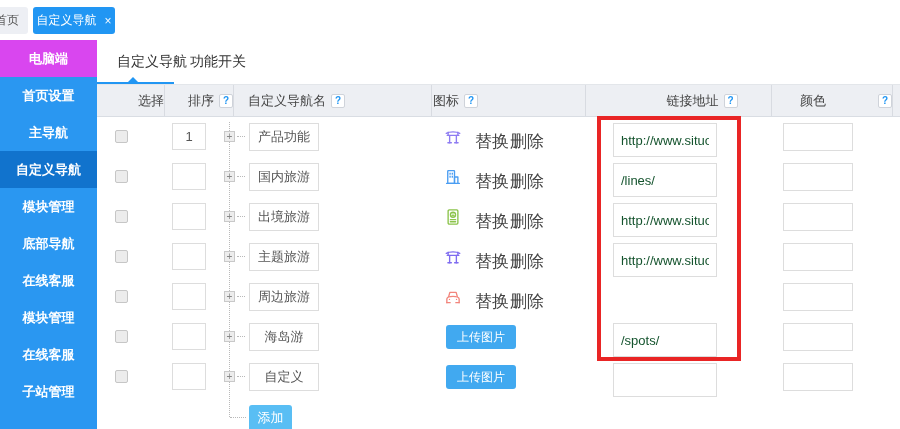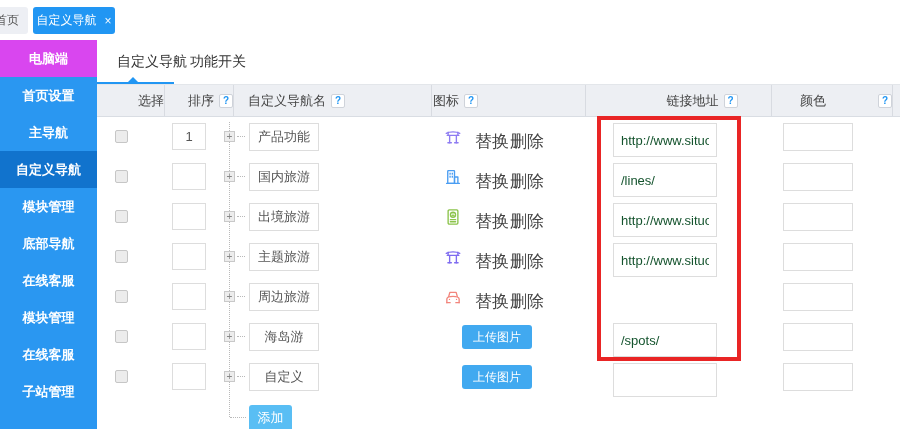--- a/index.html
+++ b/index.html
@@ -52,21 +52,21 @@
             border:1px solid #c9c9c9; color:#888; font-size:10px; line-height:9px;
             text-align:center; cursor:pointer; }
   .hstub { left:140px; top:19px; width:8px; height:0; border-top:1px dotted #b9b9b9; }
   .name { left:152px; top:6px; width:70px; height:28px; border:1px solid #ddd;
           text-align:center; font-size:13px; color:#555; background:#fff; }
   .icon { left:347px; top:11px; width:18px; height:18px; }
   .lnk { top:13px; font-size:17px; color:#444; text-decoration:none; cursor:pointer; }
   .lnk.replace { left:378px; }
   .lnk.del { left:413px; }
   .upload { left:349px; top:8px; width:70px; height:24px; background:#41a9f0; color:#fff;
-            border:none; border-radius:3px; font-size:12px; font-family:inherit; cursor:pointer;margin-left:16px; }
+            border:none; border-radius:3px; font-size:12px; font-family:inherit; cursor:pointer; }
   .link { left:516px; top:6px; width:104px; height:28px; border:1px solid #ddd;
           padding:16px 7px; font-size:13px; color:#14532d; background:#fff; }
   .colorin { left:686px; top:6px; width:70px; height:28px; border:1px solid #ddd; background:#fff; }
 
   
   .vdots { position:absolute; left:229px; top:122px; width:0; height:295px; border-left:1px dotted #b9b9b9; }
   .hdots { position:absolute; left:230px; top:417px; width:16px; height:0; border-top:1px dotted #b9b9b9; }
   .add { position:absolute; left:249px; top:405px; width:43px; height:26px; background:#59bef4;
          color:#fff; border:none; border-radius:3px; font-size:13px; font-family:inherit; cursor:pointer; }
 

